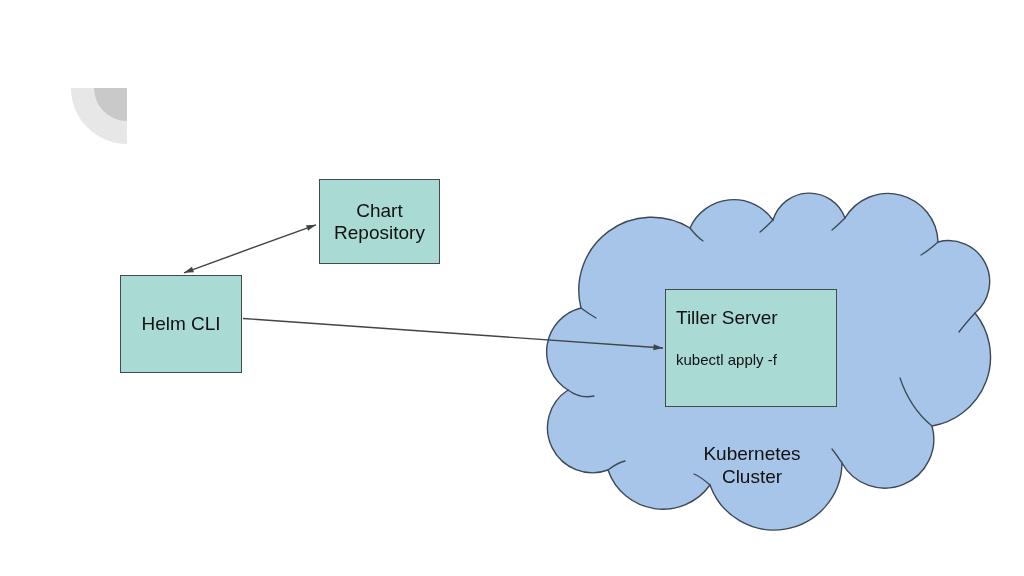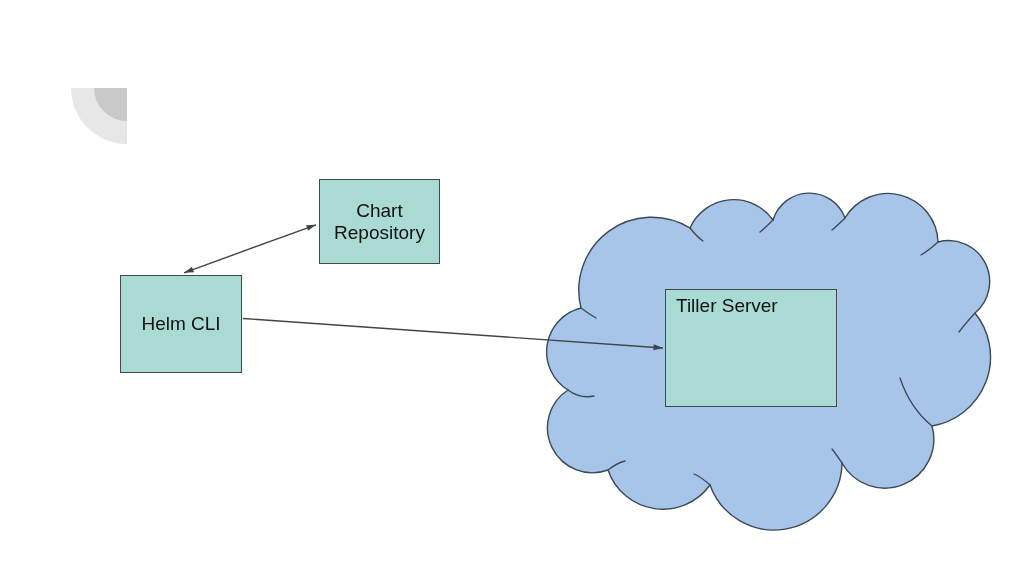--- a/index.html
+++ b/index.html
@@ -12,21 +12,21 @@
   
   .node{
     position:absolute;box-sizing:border-box;
     background:var(--node-fill,#a9dbd4);
     border:1px solid var(--node-border,#434a4c);
   }
   .node-center{
     display:flex;align-items:center;justify-content:center;text-align:center;
     font-size:19px;line-height:22px;
   }
-  .tiller{padding:4px 10px;}
+  .tiller{padding:16px 10px;}
   .tiller-title{font-size:19px;line-height:24px;}
   .tiller-body{font-size:15px;line-height:19px;margin-top:20px;}
   .cloud-label{
     position:absolute;left:686px;top:442px;width:132px;
     text-align:center;font-size:19px;line-height:23px;
   }
   .cloud-outline{
     fill:var(--cloud-fill,#a7c5e8);
     stroke:var(--cloud-border,#3c4856);
     stroke-width:1.4;
@@ -93,17 +93,19 @@
     <span>Helm CLI</span>
   </div>
 
   <div class="node node-center" style="left:319px;top:179px;width:121px;height:85px;">
     <span>Chart Repository</span>
   </div>
 
   <div class="node tiller" style="left:665px;top:289px;width:172px;height:118px;">
     <div class="tiller-title">Tiller Server</div>
     <div class="tiller-body">
+      <div>kubectl apply -f</div>
     </div>
   </div>
 
+  <div class="cloud-label">Kubernetes Cluster</div>
 
 </div>
 
 </body></html>

